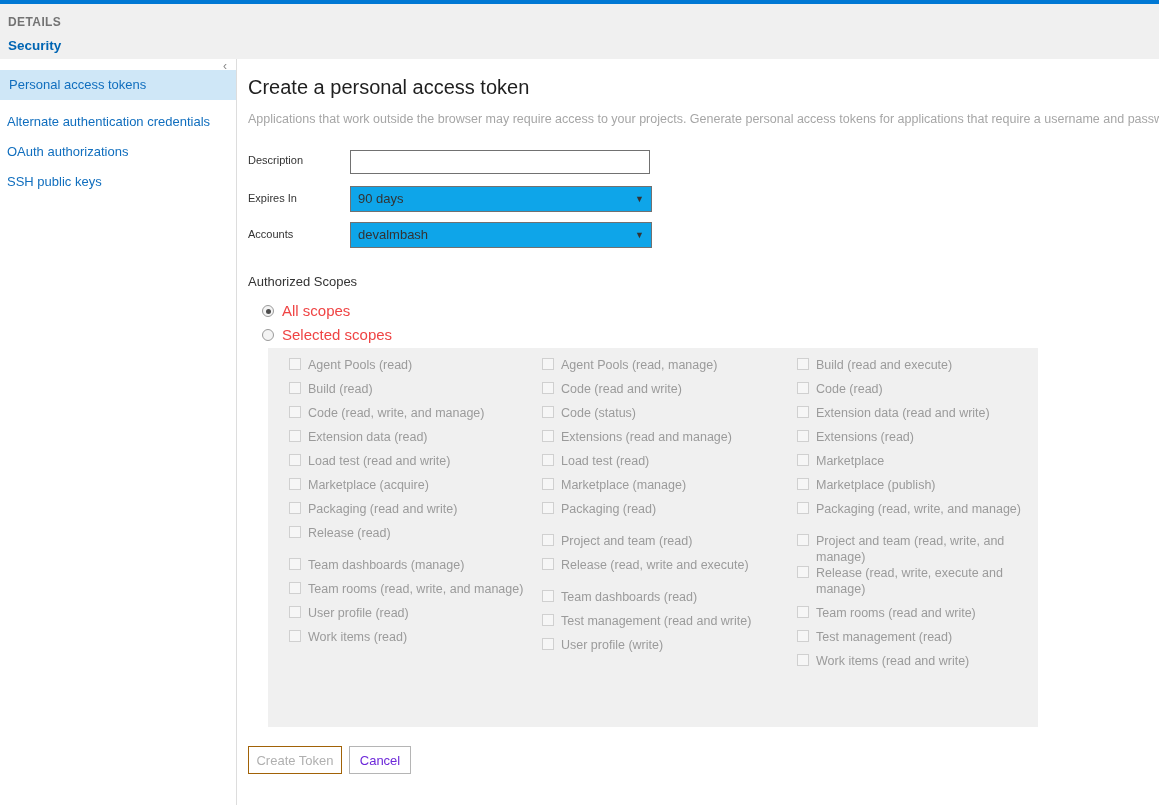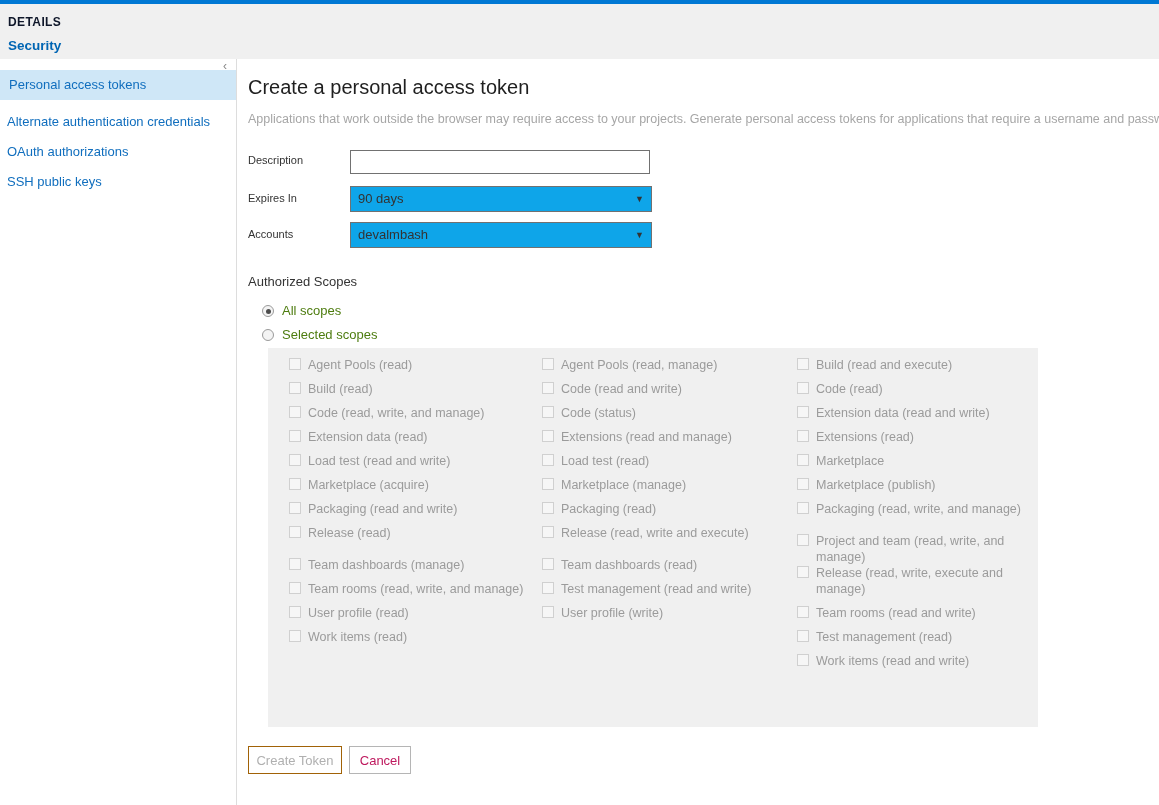--- a/index.html
+++ b/index.html
@@ -32,21 +32,21 @@
     left: 0; top: 4px;
     width: 1159px;
     height: 55px;
     background: #f0f0f0;
   }
   #details-label {
     position: absolute;
     left: 8px; top: 11px;
     font-size: 12px;
     font-weight: bold;
-    color: #0f172a;
+    color: #737373;
     letter-spacing: 0.4px;
   }
   #security-tab {
     position: absolute;
     left: 8px; top: 34px;
     font-size: 13.5px;
     font-weight: bold;
     color: #0065b3;
     padding-bottom: 7px;
     cursor: pointer;
@@ -210,22 +210,22 @@
     left: 2.5px; top: 2.5px;
     width: 5px;
     height: 5px;
     border-radius: 50%;
     background: #4d4d4d;
   }
   .radio-label {
     position: absolute;
     left: 20px; top: 0;
     line-height: 18px;
-    font-size: 13px;
-    color: #4d7c0f;
+    font-size: 15px;
+    color: #ef4444;
     white-space: nowrap;
   }
 
   
   #scopes-panel {
     position: absolute;
     left: 30px; top: 289px;
     width: 770px;
     height: 379px;
     background: #f0f0f0;
@@ -276,21 +276,21 @@
     font-size: 13px;
     cursor: default;
   }
   #btn-cancel {
     position: absolute;
     left: 111px; top: 687px;
     width: 62px;
     height: 28px;
     border: 1px solid #b5b5b5;
     background: #ffffff;
-    color: #be185d;
+    color: #6d28d9;
     font-family: "Liberation Sans", sans-serif;
     font-size: 13px;
     cursor: pointer;
   }
 </style>
 </head>
 <body>
 
 <div id="top-strip"></div>
 
@@ -422,20 +422,24 @@
           <span class="scope-text">Load test (read)</span>
         </div>
         <div class="scope-item">
           <span class="scope-box"></span>
           <span class="scope-text">Marketplace (manage)</span>
         </div>
         <div class="scope-item">
           <span class="scope-box"></span>
           <span class="scope-text">Packaging (read)</span>
         </div>
+        <div class="scope-item spacer-top">
+          <span class="scope-box"></span>
+          <span class="scope-text">Project and team (read)</span>
+        </div>
         <div class="scope-item">
           <span class="scope-box"></span>
           <span class="scope-text">Release (read, write and execute)</span>
         </div>
         <div class="scope-item spacer-top">
           <span class="scope-box"></span>
           <span class="scope-text">Team dashboards (read)</span>
         </div>
         <div class="scope-item">
           <span class="scope-box"></span>

